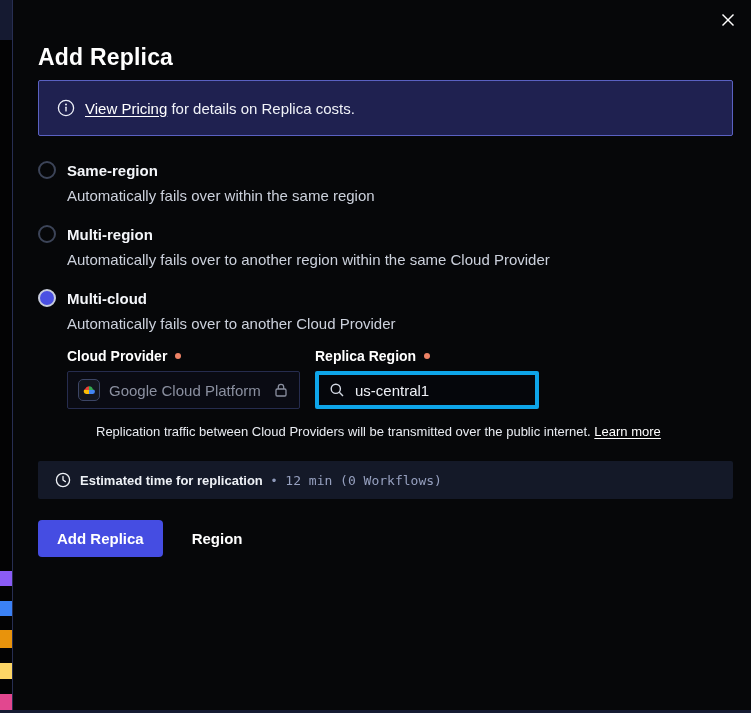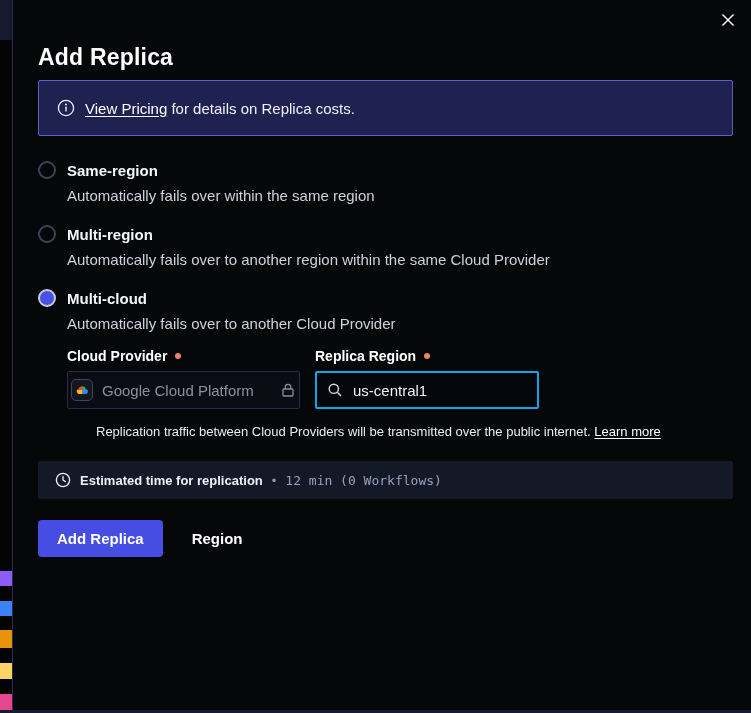--- a/index.html
+++ b/index.html
@@ -59,29 +59,29 @@
 
   .subform { margin:16px 0 0 29px; }
   .field-row { display:flex; gap:15px; }
   .field-label {
     display:flex; align-items:center; gap:8px; margin-bottom:7px;
     font-size:14px; font-weight:700; color:#ffffff;
   }
   .req-dot { width:6px; height:6px; border-radius:50%; background:#ed8266; }
   .select-box {
     width:233px; height:38px; border:1px solid #262c4e; background:#0a0b13;
-    border-radius:2px; display:flex; align-items:center; gap:9px; padding:0 3px; cursor:not-allowed;
+    border-radius:2px; display:flex; align-items:center; gap:9px; padding:0 10px; cursor:not-allowed;
   }
   .gcp-badge {
     width:22px; height:22px; border-radius:5px; border:1px solid #3c4565; background:#141720;
     display:flex; align-items:center; justify-content:center; flex:0 0 22px;
   }
   .select-value { flex:1; font-size:15px; color:#8b90a0; white-space:nowrap; }
   .search-box {
-    width:224px; height:38px; border:2px solid #0ea5e9; background:#05060b;
+    width:224px; height:38px; border:4px solid #0ea5e9; background:#05060b;
     border-radius:2px; display:flex; align-items:center; gap:8px; padding:12px 10px;
   }
   .search-box input {
     flex:1; min-width:0; background:transparent; border:none; outline:none;
     color:#eef0f6; font-size:15px; font-family:"Liberation Sans", sans-serif;
   }
   .note { margin:15px 0 0 29px; font-size:13px; color:#e9ecf2; }
   .note-link { color:#ffffff; text-decoration:underline; text-underline-offset:2px; cursor:pointer; }
 
   .est-banner {

